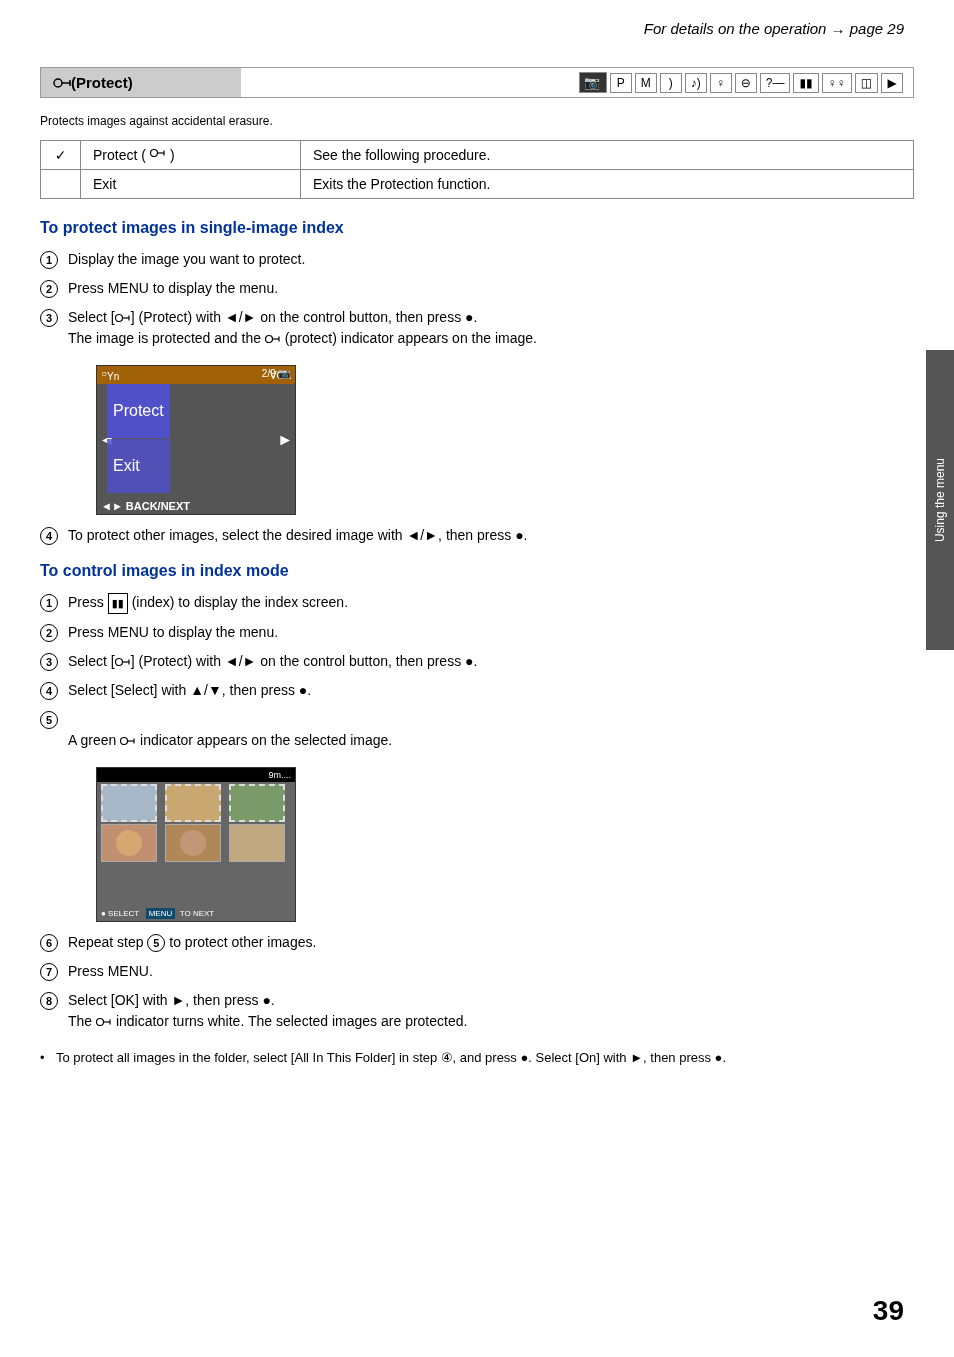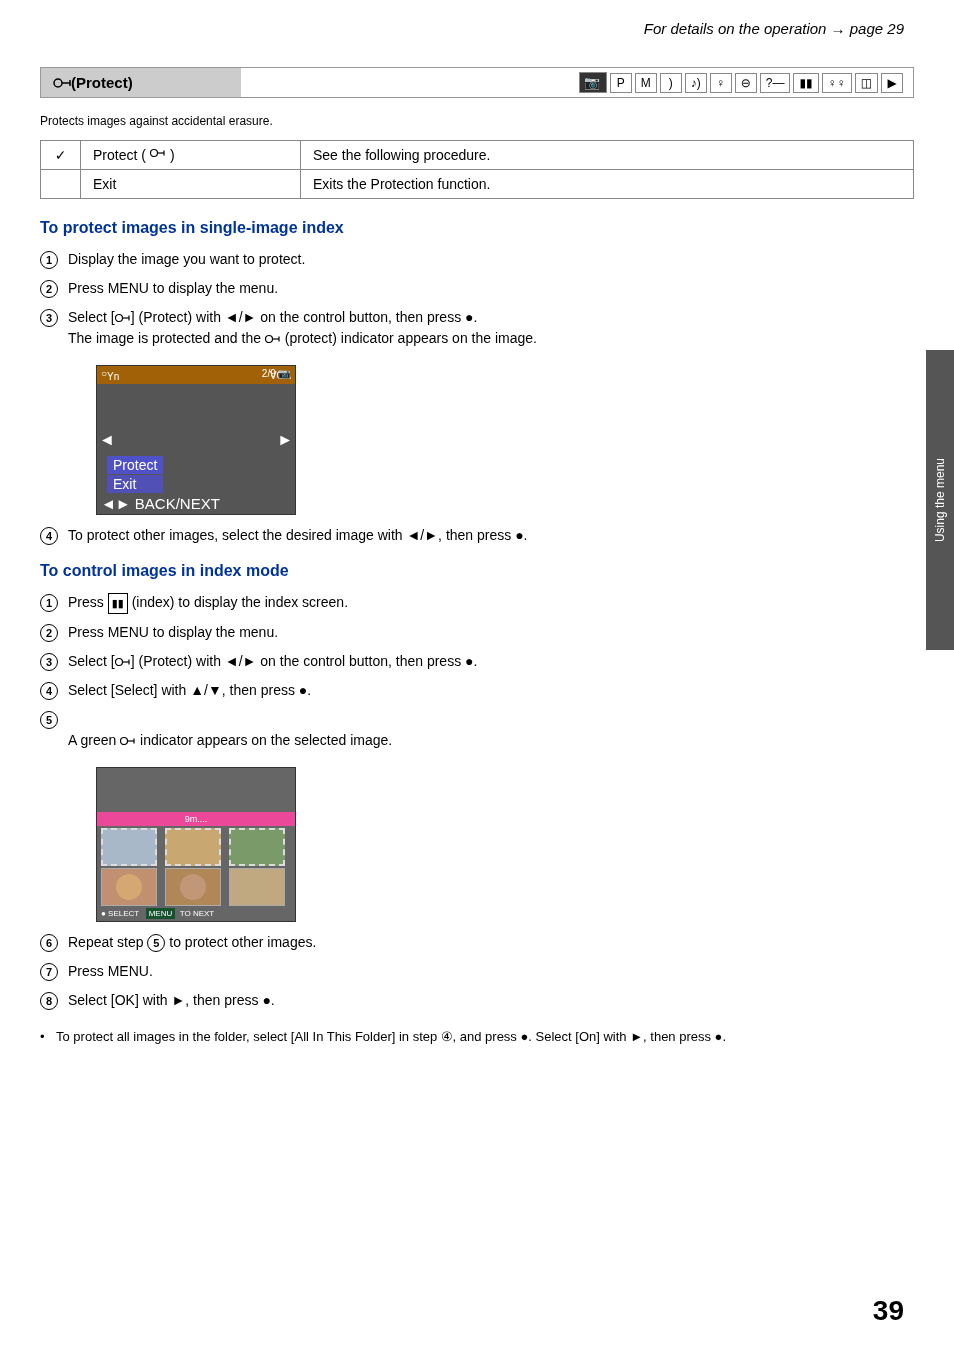--- a/index.html
+++ b/index.html
@@ -187,60 +187,60 @@
     .camera-screen .menu-overlay {
       position: absolute;
       bottom: 20px;
       left: 10px;
       background: transparent;
     }
 
     .camera-screen .menu-overlay .menu-item {
       background: rgba(80,80,200,0.85);
       color: #fff;
-      font-size: 14px;
-      padding: 1px 6px;
+      font-size: 16px;
+      padding: 18px 6px;
       margin-bottom: 1px;
       display: block;
     }
 
     .camera-screen .menu-overlay .menu-item.active {
       background: rgba(80,80,200,1);
     }
 
     .camera-screen .bottom-hint {
       position: absolute;
       bottom: 2px;
       left: 4px;
       color: #fff;
-      font-size: 15px;
+      font-size: 11px;
+      font-weight: bold;
     }
 
     .screen-wrapper {
       position: relative;
       display: inline-block;
     }
 
     .index-screen {
       background: #666;
       width: 200px;
       height: 155px;
       position: relative;
       margin: 10px 0 10px 28px;
       border: 1px solid #333;
     }
 
     .index-screen .top-row {
-      background: #ec4899;
+      background: #000000;
       padding: 2px 4px;
       color: #fff;
       font-size: 9px;
       display: flex;
-      justify-content: center;
-      margin-top: 44px;
+      justify-content: flex-end;
     }
 
     .thumb-grid {
       display: grid;
       grid-template-columns: repeat(3, 1fr);
       gap: 2px;
       padding: 2px 4px;
     }
 
     .thumb {
@@ -480,39 +480,44 @@
       </div>
       <div class="thumb" style="background:#b08858; border:1px solid #aaa;">
         <div style="width:100%; height:100%; display:flex; align-items:center; justify-content:center;">
           <div style="width:26px; height:26px; border-radius:50%; background:#c09878; margin:auto;"></div>
         </div>
       </div>
       <div class="thumb" style="background:#c0a880; border:1px solid #aaa;"></div>
     </div>
     <div class="bottom-hint" style="bottom:3px; left:4px; color:#fff; font-size:8px;">
       ● SELECT &nbsp;
-      <span style="background:#14532d; padding:1px 3px; font-size:8px;">MENU</span>
+      <span style="background:#0c4a6e; padding:1px 3px; font-size:8px;">MENU</span>
       &nbsp;TO NEXT
     </div>
   </div>
 
 </div>
 
 <ol class="steps-list" style="margin-top:8px;">
   <li style="list-style:none; padding-left:28px; position:relative;">
     <span class="step-num"><span class="circled">6</span></span>
     <span>Repeat step <span class="circled">5</span> to protect other images.</span>
   </li>
   <li style="list-style:none; padding-left:28px; position:relative; margin-top:8px;">
     <span class="step-num"><span class="circled">7</span></span>
     <span>Press MENU.</span>
   </li>
   <li style="list-style:none; padding-left:28px; position:relative; margin-top:8px;">
     <span class="step-num"><span class="circled">8</span></span>
     <span>Select [OK] with ►, then press ●.</span><br>
+    <span>The <svg width="16" height="12" viewBox="0 0 16 12" style="display:inline-block;vertical-align:middle;">
+          <circle cx="4" cy="6" r="3.5" fill="none" stroke="#000" stroke-width="1.2"></circle>
+          <line x1="7.5" y1="6" x2="14" y2="6" stroke="#000" stroke-width="1.2"></line>
+          <line x1="14" y1="3.5" x2="14" y2="8.5" stroke="#000" stroke-width="1.2"></line>
+        </svg> indicator turns white. The selected images are protected.</span>
   </li>
 </ol>
 
 <p class="bullet-note">To protect all images in the folder, select [All In This Folder] in step ④, and press ●. Select [On] with ►, then press ●.</p>
 
 <div class="right-sidebar">
   <span>Using the menu</span>
 </div>
 
 <div class="page-number">39</div>

